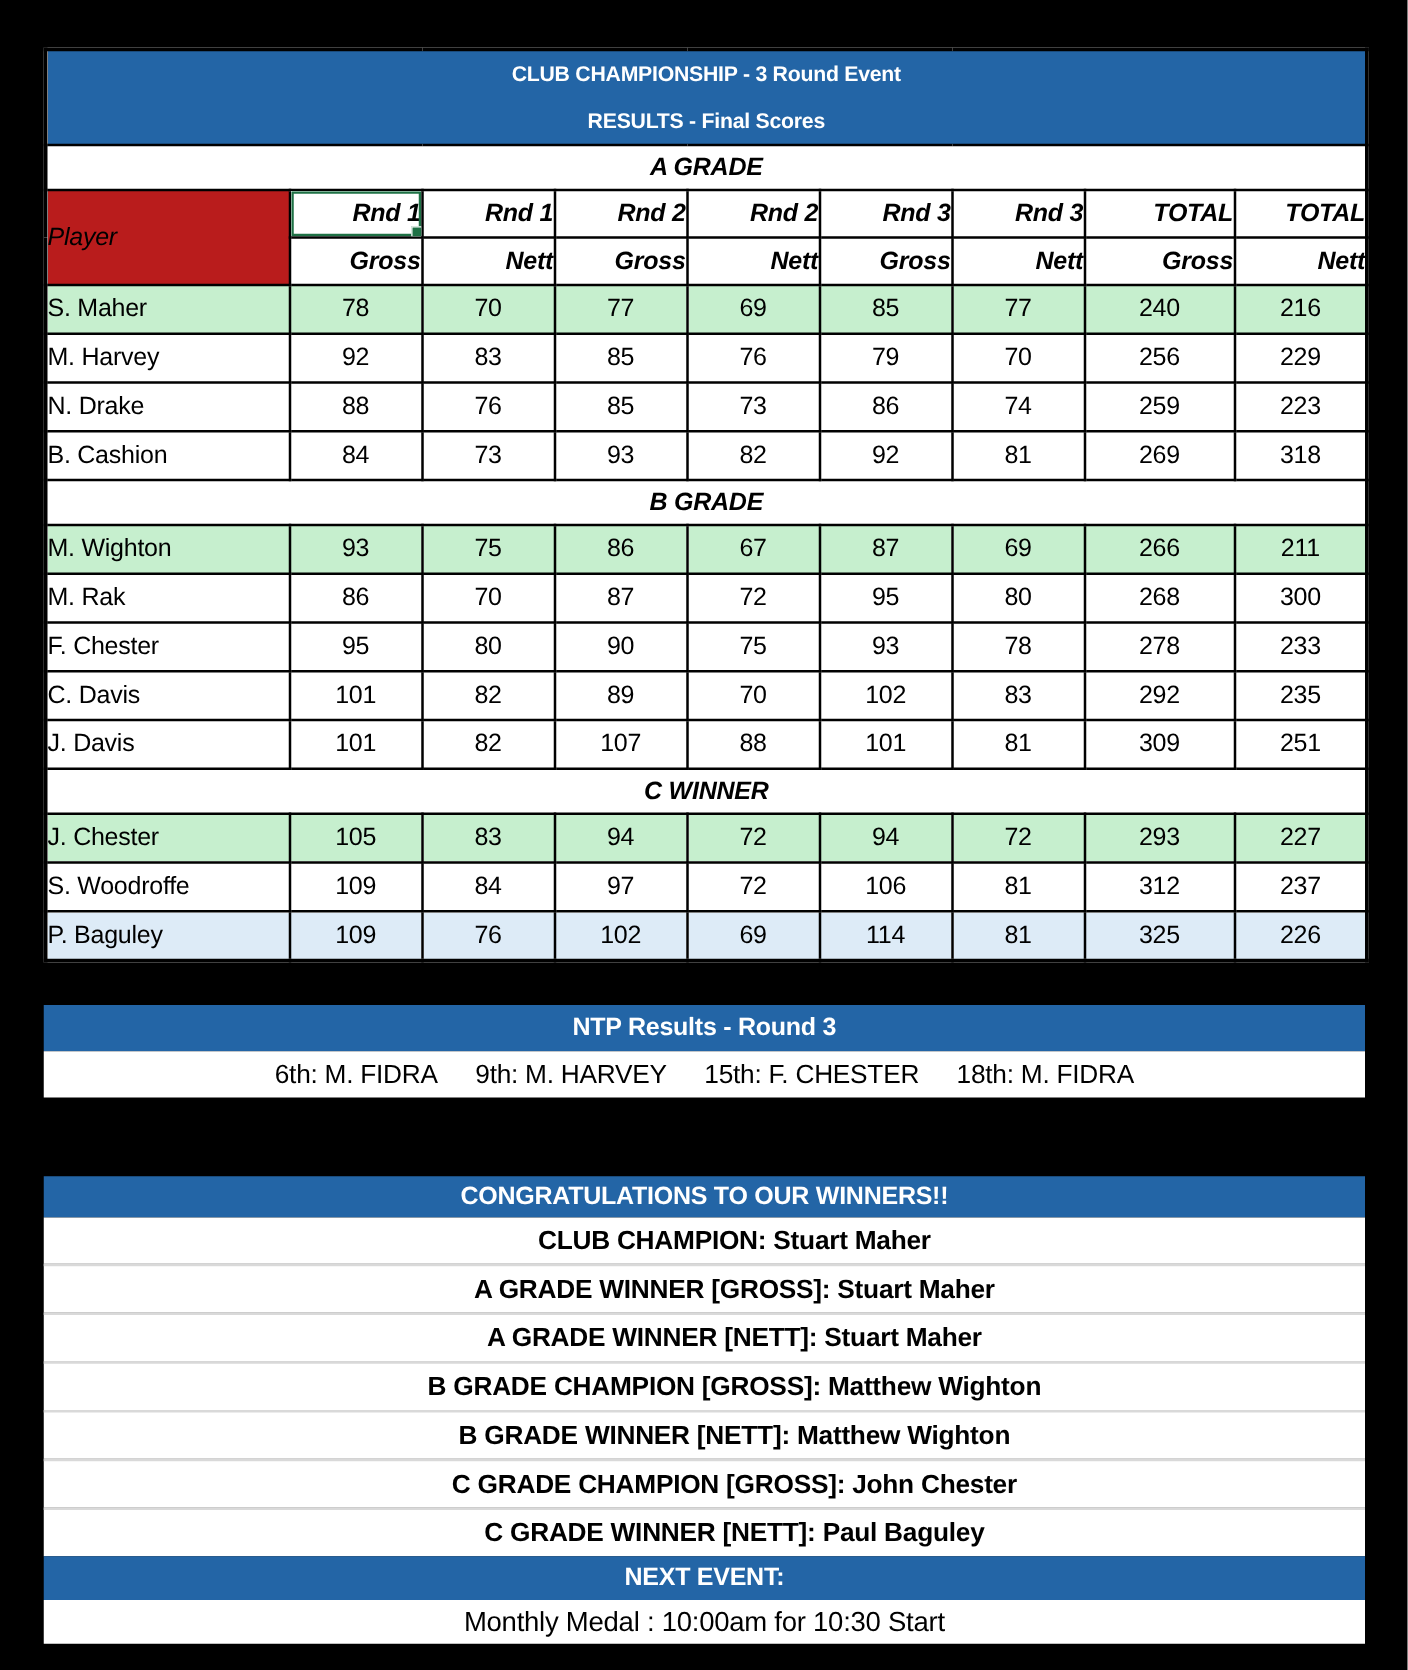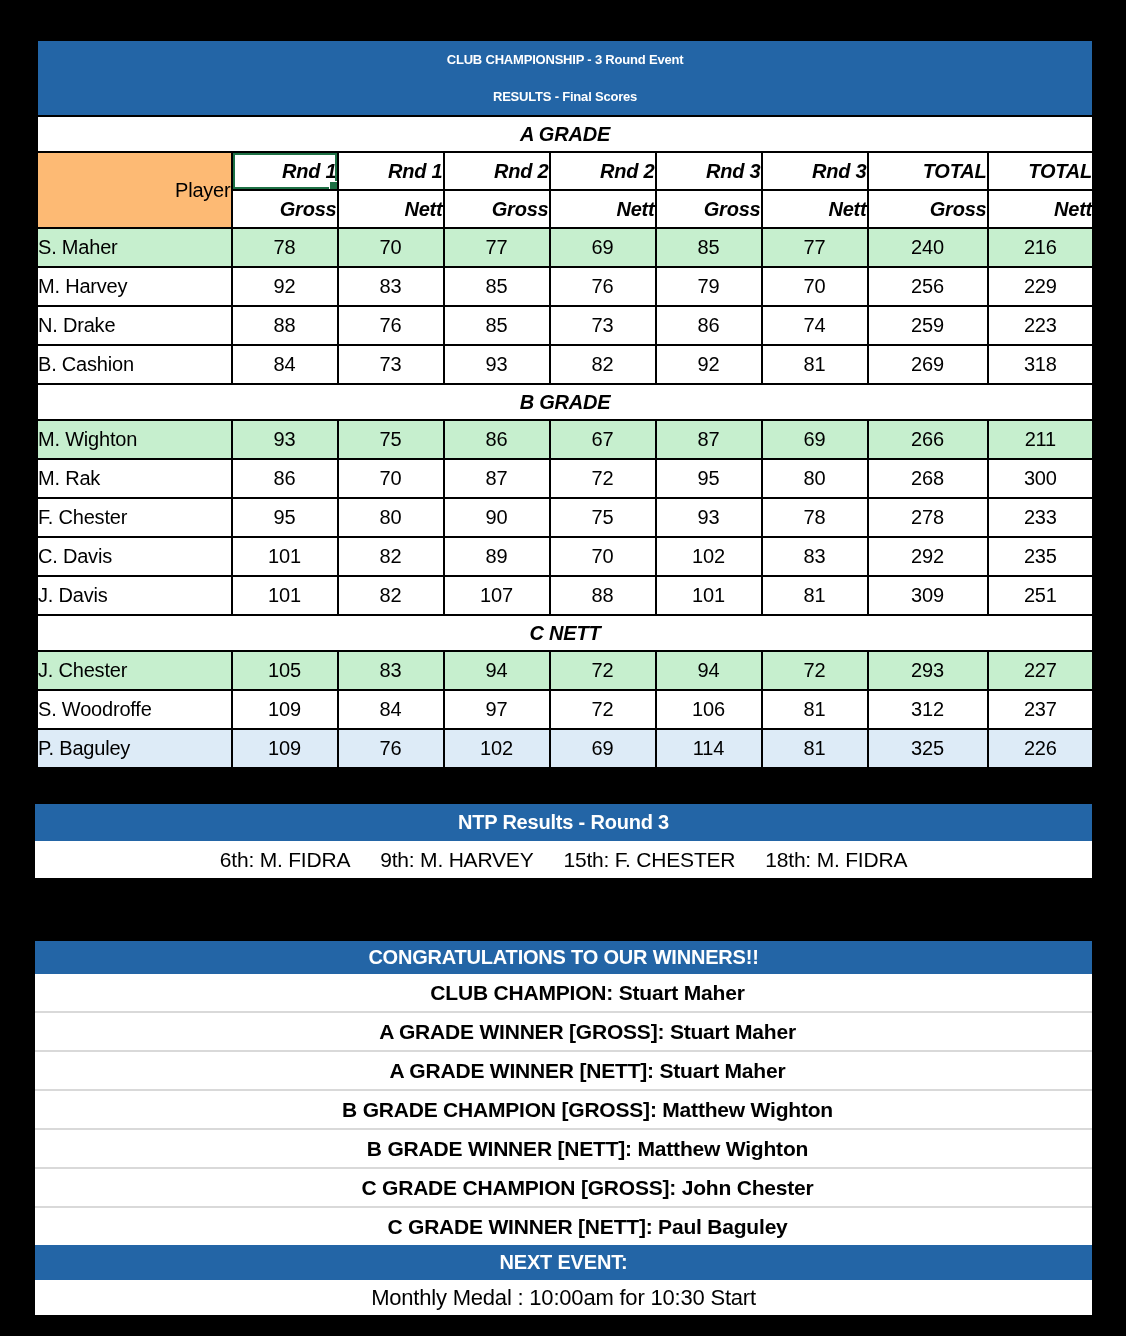--- a/index.html
+++ b/index.html
@@ -13,25 +13,25 @@
   
   table.results{
     width:1057px;border-collapse:collapse;table-layout:fixed;
     border:3px solid #000;background:#fff;
   }
   table.results td, table.results th{
     border:2px solid #000;padding:0;vertical-align:middle;
     font-size:20px;color:#000;letter-spacing:-0.2px;overflow:hidden;
   }
   td.title-cell{background:#2365A6;border:2px solid #000;height:74px;}
-  .title-line{color:#fff;font-weight:bold;font-size:13px;line-height:37px;text-align:center;}
+  .title-line{color:#fff;font-weight:bold;font-size:17px;line-height:37px;text-align:center;}
   td.band{height:34px;text-align:center;font-weight:bold;font-style:italic;font-size:21px;
     border-top-width:3px;border-bottom-width:3px;background:#fff;}
   th.colhead{height:36px;text-align:right;font-weight:bold;font-style:italic;font-size:20px;background:#fff;}
-  th.playerhead{font-weight:normal;font-size:21px;text-align:right;background:#fdba74;}
+  th.playerhead{font-style:italic;font-weight:normal;font-size:21px;text-align:left;background:#b91c1c;}
   th.sel{position:relative;}
   th.sel .selbox{
     position:absolute;left:0;top:0;right:0;bottom:0;
     border:2px solid #1E7145;pointer-events:none;
   }
   th.sel .selbox::after{
     content:"";position:absolute;right:-3px;bottom:-3px;width:7px;height:7px;
     background:#1E7145;border:1px solid #fff;
   }
   td.pname{height:37px;text-align:left;padding-left:8px;font-size:21px;}
@@ -201,21 +201,21 @@
           <td class="score">101</td>
           <td class="score">82</td>
           <td class="score">107</td>
           <td class="score">88</td>
           <td class="score">101</td>
           <td class="score">81</td>
           <td class="score">309</td>
           <td class="score">251</td>
         </tr>
         <tr>
-          <td class="band" colspan="9">C NETT</td>
+          <td class="band" colspan="9">C WINNER</td>
         </tr>
         <tr class="hl-green">
           <td class="pname">J. Chester</td>
           <td class="score">105</td>
           <td class="score">83</td>
           <td class="score">94</td>
           <td class="score">72</td>
           <td class="score">94</td>
           <td class="score">72</td>
           <td class="score">293</td>

